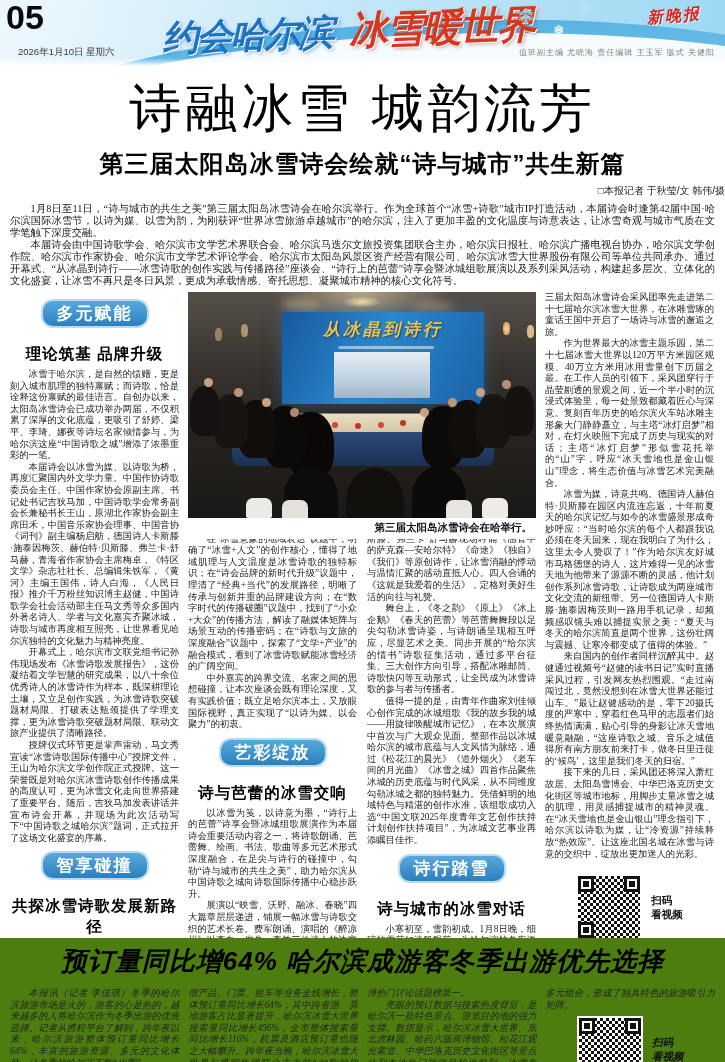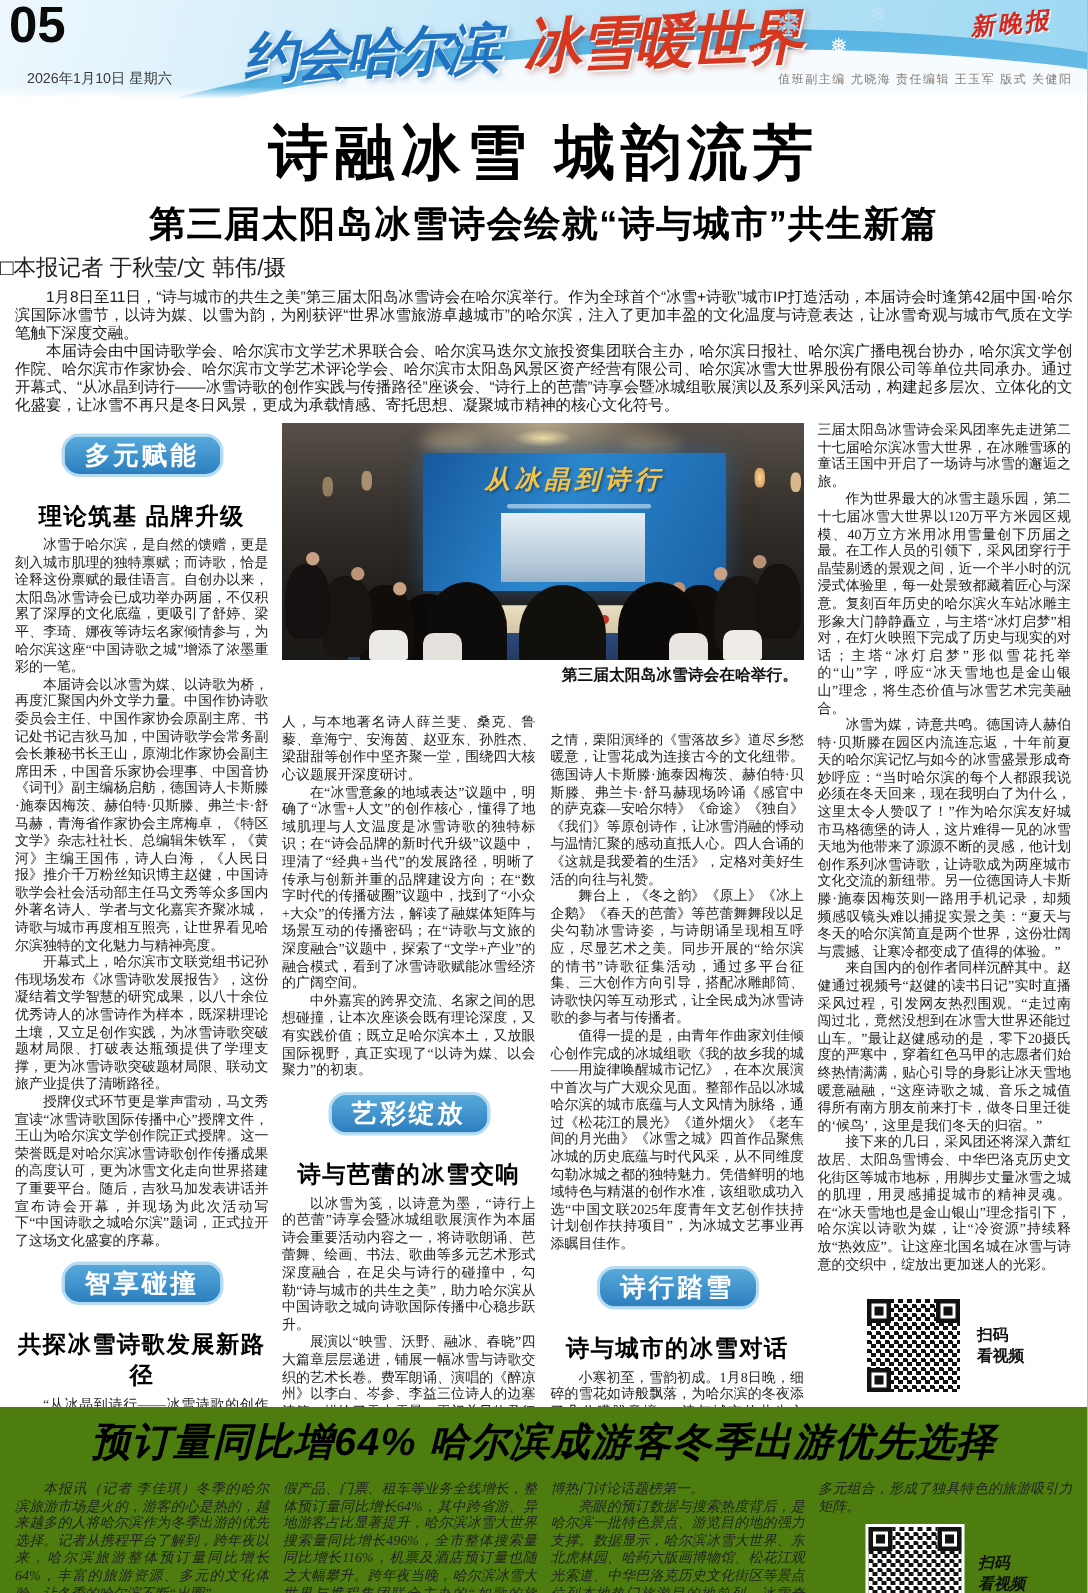--- a/index.html
+++ b/index.html
@@ -26,47 +26,47 @@
   .sf{position:absolute;z-index:4;}
   .sf1{right:190px;top:4px;font-size:22px;color:#8ecdec;}
   .sf2{right:160px;top:22px;font-size:14px;color:#fff;}
   .sf3{right:135px;top:2px;font-size:12px;color:#bfe3f5;}
   .sf4{right:215px;top:30px;font-size:10px;color:#fff;}
   .masthead{position:absolute;right:24px;top:6px;z-index:5;font-size:16px;font-weight:900;font-style:italic;
             color:#d5281e;transform:rotate(-5deg);letter-spacing:2px;text-shadow:1px 1px 0 rgba(255,255,255,.7);}
   .staff{position:absolute;right:10px;bottom:8px;z-index:5;font-size:8px;color:#8a8078;letter-spacing:1px;}
 
   
-  .main-headline{margin:8px 0 0;text-align:center;font-size:40px;font-weight:700;color:#000;letter-spacing:4px;}
+  .main-headline{margin:8px 0 0;text-align:center;font-size:52px;font-weight:400;color:#000;letter-spacing:4px;}
   .main-subhead{margin:4px 0 0;text-align:center;font-size:24px;font-weight:700;color:#000;letter-spacing:1px;}
-  .byline{text-align:left;font-size:15px;color:#222;margin:4px 0 5px;}
+  .byline{text-align:right;font-size:10px;color:#222;margin:4px 0 5px;}
   .lead{margin:0 10px;}
   .lead p{font-size:10.3px;line-height:12px;text-align:justify;text-indent:2em;color:#1a1a1a;margin:0;
-          font-family:Liberation Sans, sans-serif;}
+          font-family:Liberation Serif, serif;}
 
   
   .cols{display:flex;gap:9px;margin:5px 10px 0;height:678px;overflow:hidden;}
   .col{flex:0 0 169px;overflow:hidden;}
   .mid{flex:0 0 348px;display:flex;flex-direction:column;overflow:hidden;}
   .mid-cols{display:flex;gap:10px;flex:1;overflow:hidden;align-items:flex-end;}
   .mid-cols .col{flex:0 0 169px;}
   .col4{display:flex;flex-direction:column;}
   .col-text{height:572px;overflow:hidden;}
 
   .badge-row{text-align:center;margin:7px 0 3px;}
   .badge{display:inline-block;background:linear-gradient(#58a9db,#2b7fbe);color:#fff;
          border:2px solid #b5dcf2;border-radius:12px;padding:1px 14px;
          font-size:17px;font-weight:700;letter-spacing:2px;}
   .sec-title{margin:16px 0 4px;text-align:center;font-size:15.5px;font-weight:900;color:#000;letter-spacing:1px;}
   .body-p{font-size:9.3px;line-height:11.6px;text-align:justify;text-indent:2em;color:#222;margin:0;
           font-family:"Liberation Serif","DejaVu Serif",serif;}
   .noindent{text-indent:0;}
 
   
-  .photo{position:relative;width:348px;height:158px;margin:0;overflow:hidden;
+  .photo{position:relative;width:348px;height:226px;margin:0;overflow:hidden;
          background:linear-gradient(180deg,#57504a 0%,#37322d 35%,#23201d 70%,#1b1917 100%);}
   .ph-glow{position:absolute;left:25%;top:0;width:50%;height:42px;
            background:radial-gradient(ellipse at center top,rgba(255,236,190,.55),rgba(0,0,0,0) 70%);}
   .ph-chand{position:absolute;left:154px;top:4px;width:40px;height:12px;border-radius:50%;
             background:radial-gradient(rgba(255,230,170,.95),rgba(255,230,170,0) 70%);
             box-shadow:-62px 3px 9px rgba(255,220,160,.35),72px 5px 9px rgba(255,220,160,.3);}
   .ph-lamps{position:absolute;right:26px;top:30px;width:7px;height:13px;border-radius:40%;
             background:radial-gradient(#ffd9a0,#c78a4a);
             box-shadow:24px 3px 0 rgba(255,215,160,.8),-262px 2px 0 rgba(255,215,160,.55),-288px 6px 0 rgba(255,210,150,.45);}
   .ph-screen{position:absolute;left:94px;top:20px;width:202px;height:92px;

